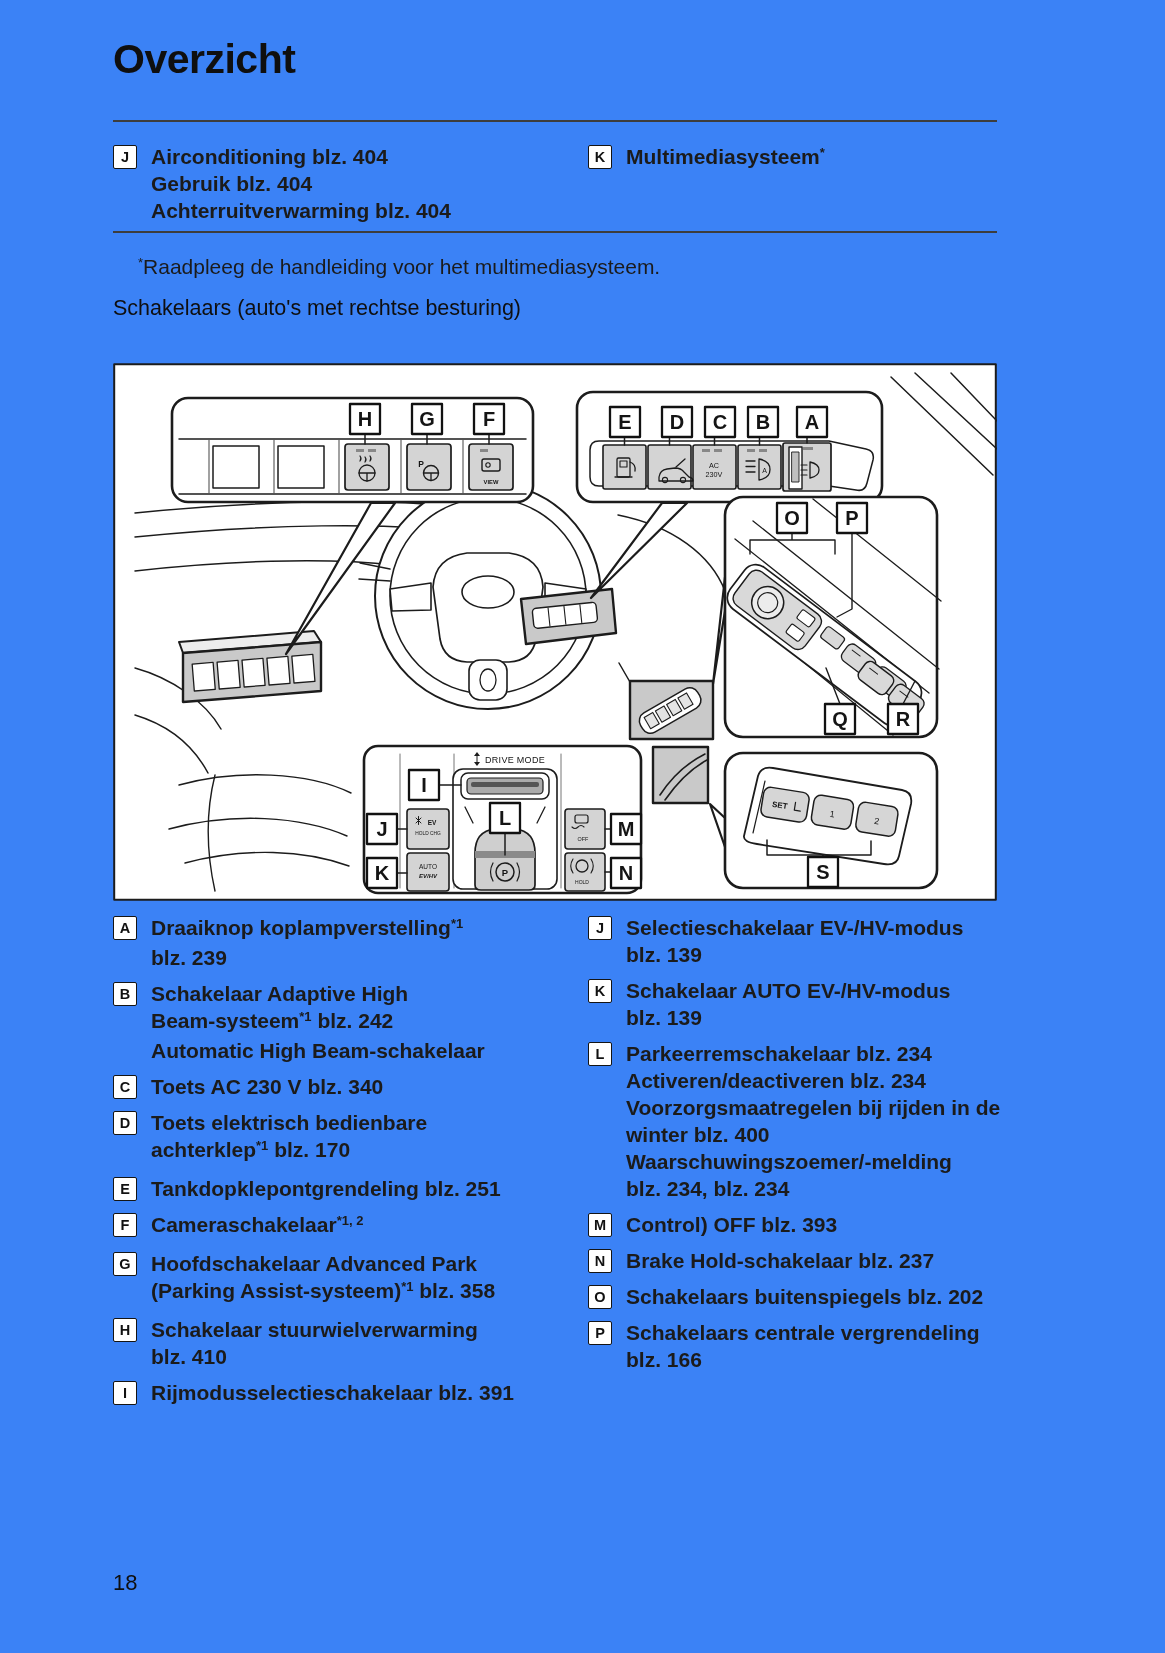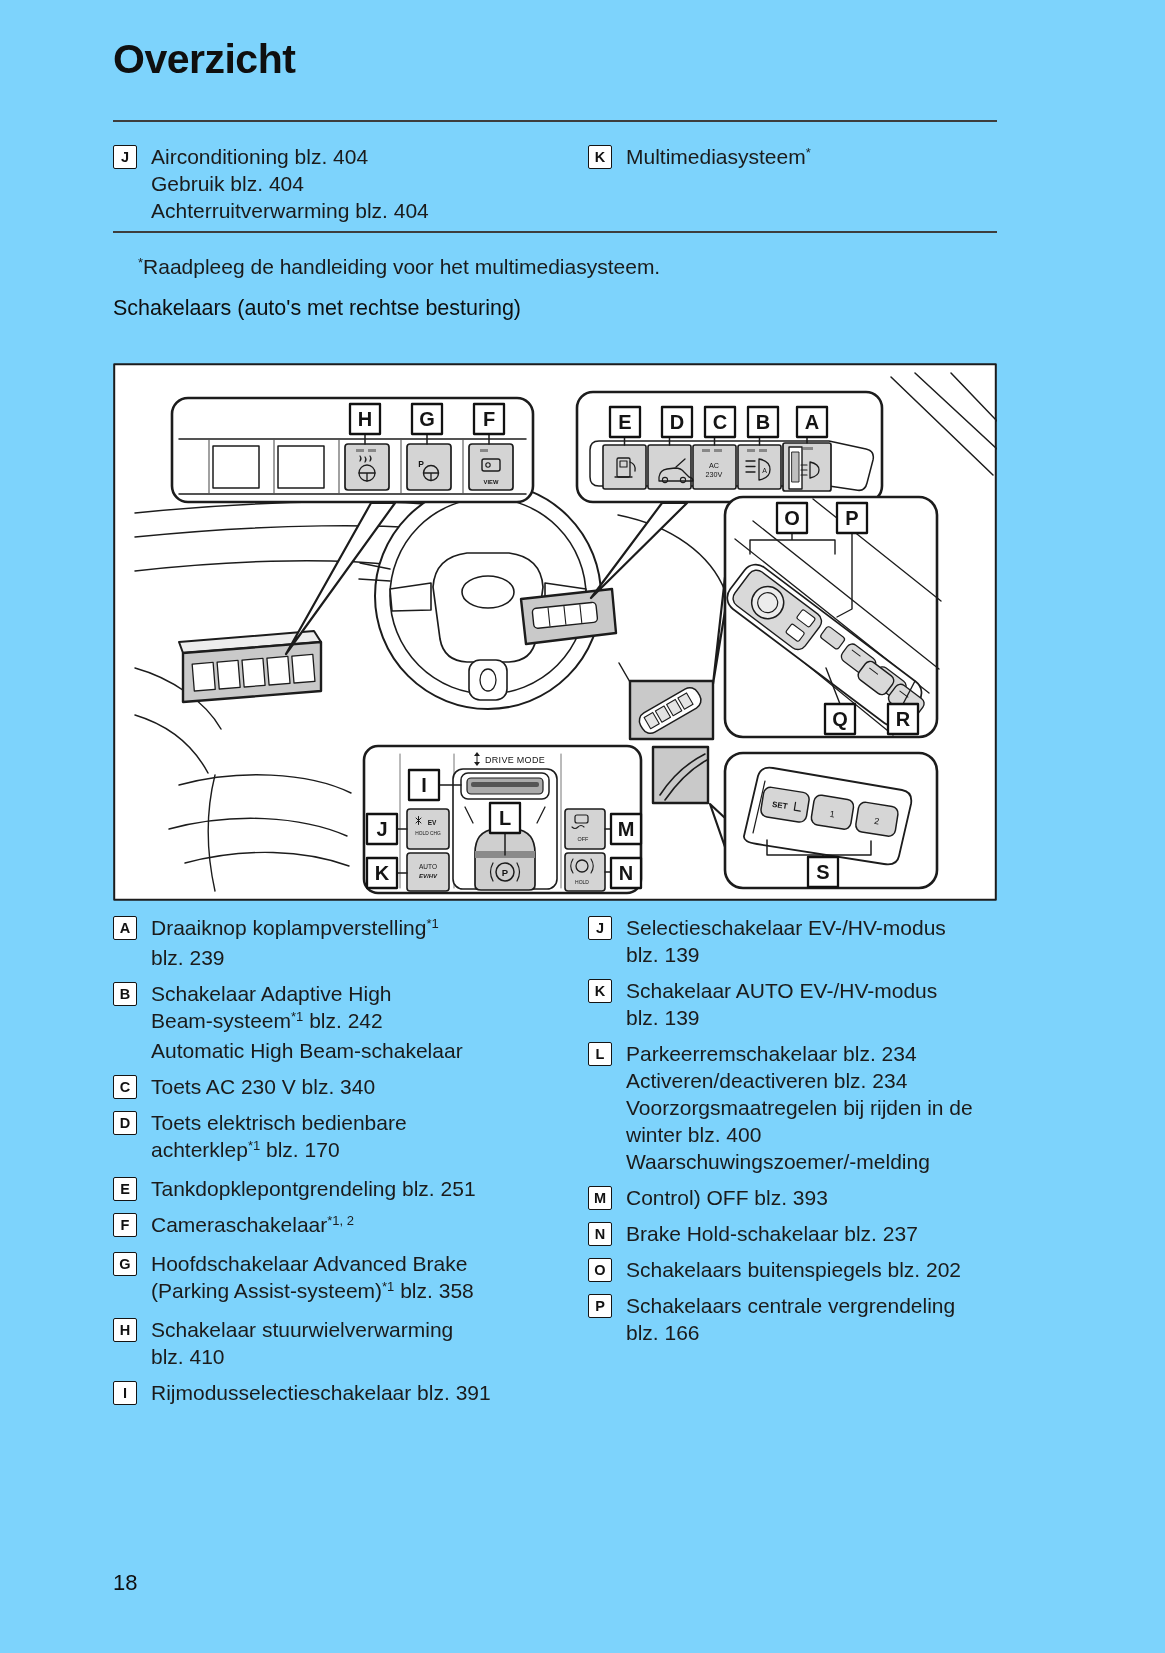--- a/index.html
+++ b/index.html
@@ -1,28 +1,28 @@
 <!DOCTYPE html>
 <html><head>
 <meta charset="utf-8">
 <style>
   html,body{margin:0;padding:0;background:#ffffff;}
-  .page{position:relative;width:1165px;height:1653px;background:#7dd3fc;
+  .page{position:relative;width:1165px;height:1653px;background:#3b82f6;
         font-family:"Liberation Sans",sans-serif;color:#1b1b1b;overflow:hidden;}
   .title{position:absolute;left:113px;top:36px;font-size:41px;font-weight:700;
          letter-spacing:-0.5px;color:#0f0f0f;}
   .rule{position:absolute;left:113px;width:884px;height:2px;background:#3d3d3d;}
   #rule1{top:120px;}
   #rule2{top:231px;}
   .legend-item{position:relative;padding-left:38px;font-size:21px;line-height:27px;}
   .legend-item{margin-bottom:9px;}
   .key-box{position:absolute;left:0;top:2px;width:22px;height:22px;border:1.7px solid #141414;
            font-size:14.5px;font-weight:700;text-align:center;line-height:22px;color:#111;
            border-radius:2px;background:#fff;}
-  .item-line{white-space:nowrap;}
+  .item-line{white-space:nowrap;font-weight:bold;}
   .sup{font-size:13px;position:relative;top:-7px;}
   #index-left{position:absolute;left:113px;top:143px;}
   #index-right{position:absolute;left:588px;top:143px;}
   #footnote{position:absolute;left:113px;top:253px;font-size:21px;line-height:27px;margin-left:25px;}
   #section-heading{position:absolute;left:113px;top:296px;font-size:21.5px;font-weight:400;color:#0f0f0f;}
   #diagram{position:absolute;left:113px;top:363px;width:884px;height:538px;}
   #legend-left{position:absolute;left:113px;top:914px;width:472px;}
   #legend-right{position:absolute;left:588px;top:914px;width:425px;}
   #page-number{position:absolute;left:113px;top:1570px;font-size:22px;font-weight:400;color:#0f0f0f;}
   svg{display:block;}
@@ -430,21 +430,21 @@
       <div class="legend-item">
         <span class="key-box">E</span>
         <div class="item-line"><span>Tankdopklepontgrendeling blz. 251</span></div>
       </div>
       <div class="legend-item">
         <span class="key-box">F</span>
         <div class="item-line"><span>Cameraschakelaar</span><span class="sup">*1, 2</span></div>
       </div>
       <div class="legend-item">
         <span class="key-box">G</span>
-        <div class="item-line"><span>Hoofdschakelaar Advanced Brake</span></div>
+        <div class="item-line"><span>Hoofdschakelaar Advanced Park</span></div>
         <div class="item-line"><span>(Parking Assist-systeem)</span><span class="sup">*1</span><span> blz. 358</span></div>
       </div>
       <div class="legend-item">
         <span class="key-box">H</span>
         <div class="item-line"><span>Schakelaar stuurwielverwarming</span></div>
         <div class="item-line"><span>blz. 410</span></div>
       </div>
       <div class="legend-item">
         <span class="key-box">I</span>
         <div class="item-line"><span>Rijmodusselectieschakelaar blz. 391</span></div>
@@ -461,20 +461,21 @@
         <div class="item-line"><span>Schakelaar AUTO EV-/HV-modus</span></div>
         <div class="item-line"><span>blz. 139</span></div>
       </div>
       <div class="legend-item">
         <span class="key-box">L</span>
         <div class="item-line"><span>Parkeerremschakelaar blz. 234</span></div>
         <div class="item-line"><span>Activeren/deactiveren blz. 234</span></div>
         <div class="item-line"><span>Voorzorgsmaatregelen bij rijden in de</span></div>
         <div class="item-line"><span>winter blz. 400</span></div>
         <div class="item-line"><span>Waarschuwingszoemer/-melding</span></div>
+        <div class="item-line"><span>blz. 234, blz. 234</span></div>
       </div>
       <div class="legend-item">
         <span class="key-box">M</span>
         <div class="item-line"><span>Control) OFF blz. 393</span></div>
       </div>
       <div class="legend-item">
         <span class="key-box">N</span>
         <div class="item-line"><span>Brake Hold-schakelaar blz. 237</span></div>
       </div>
       <div class="legend-item">

